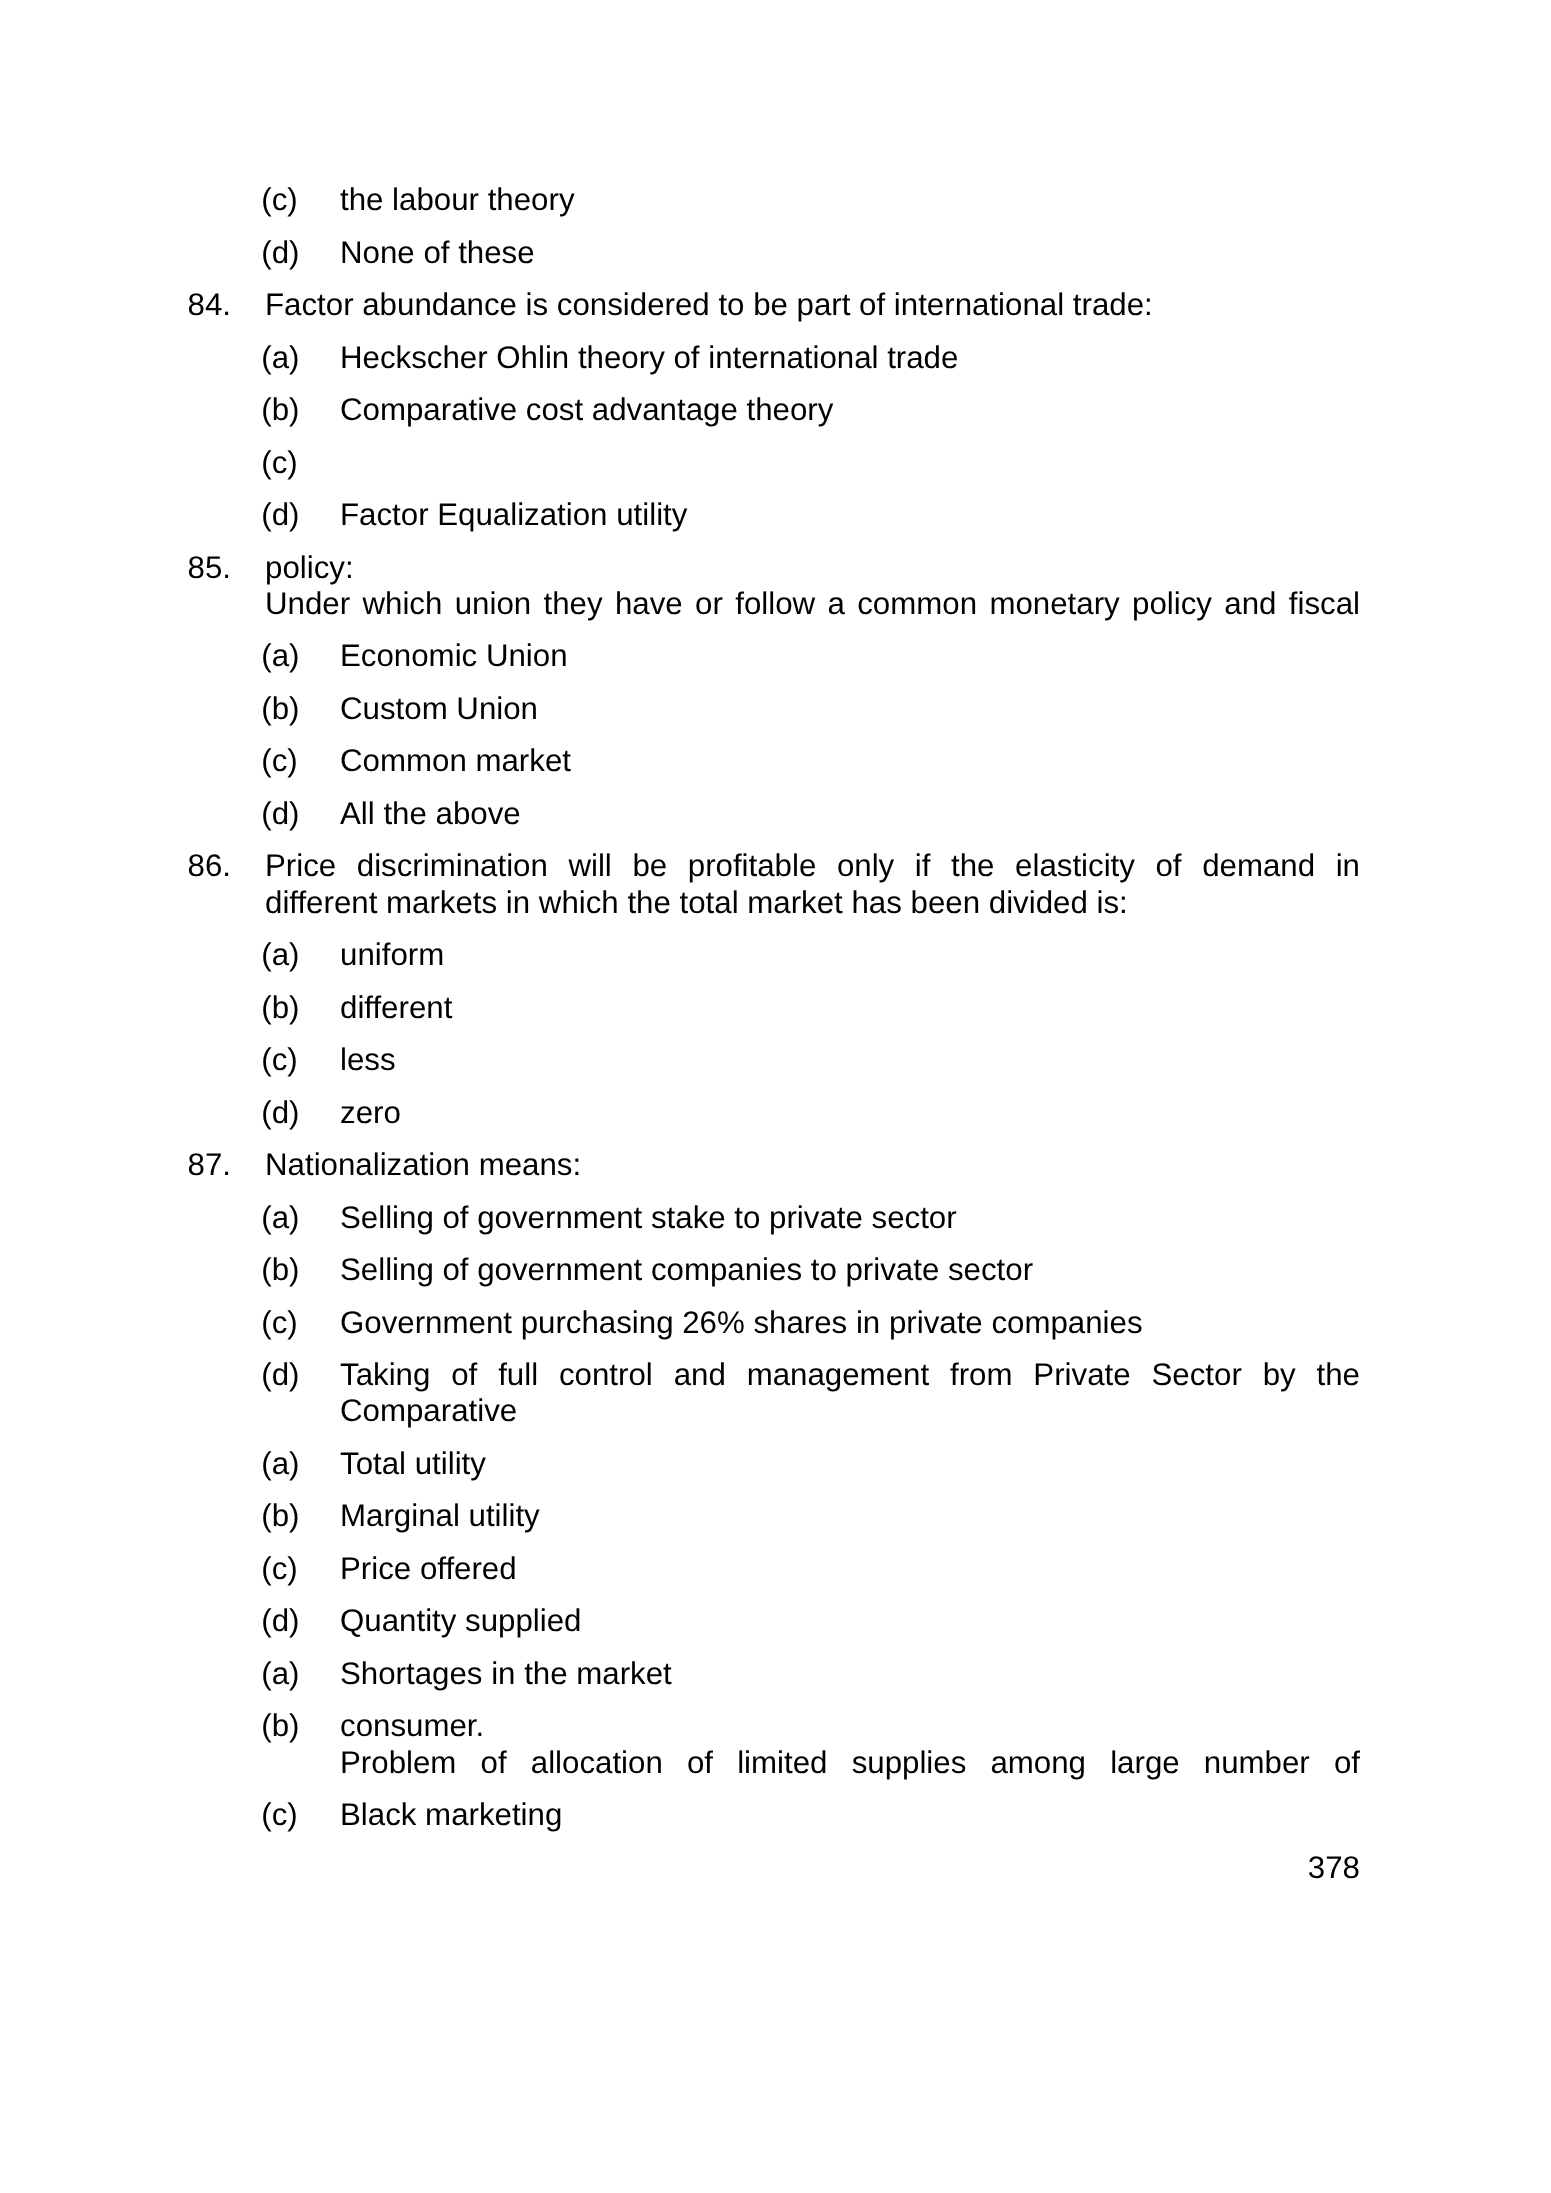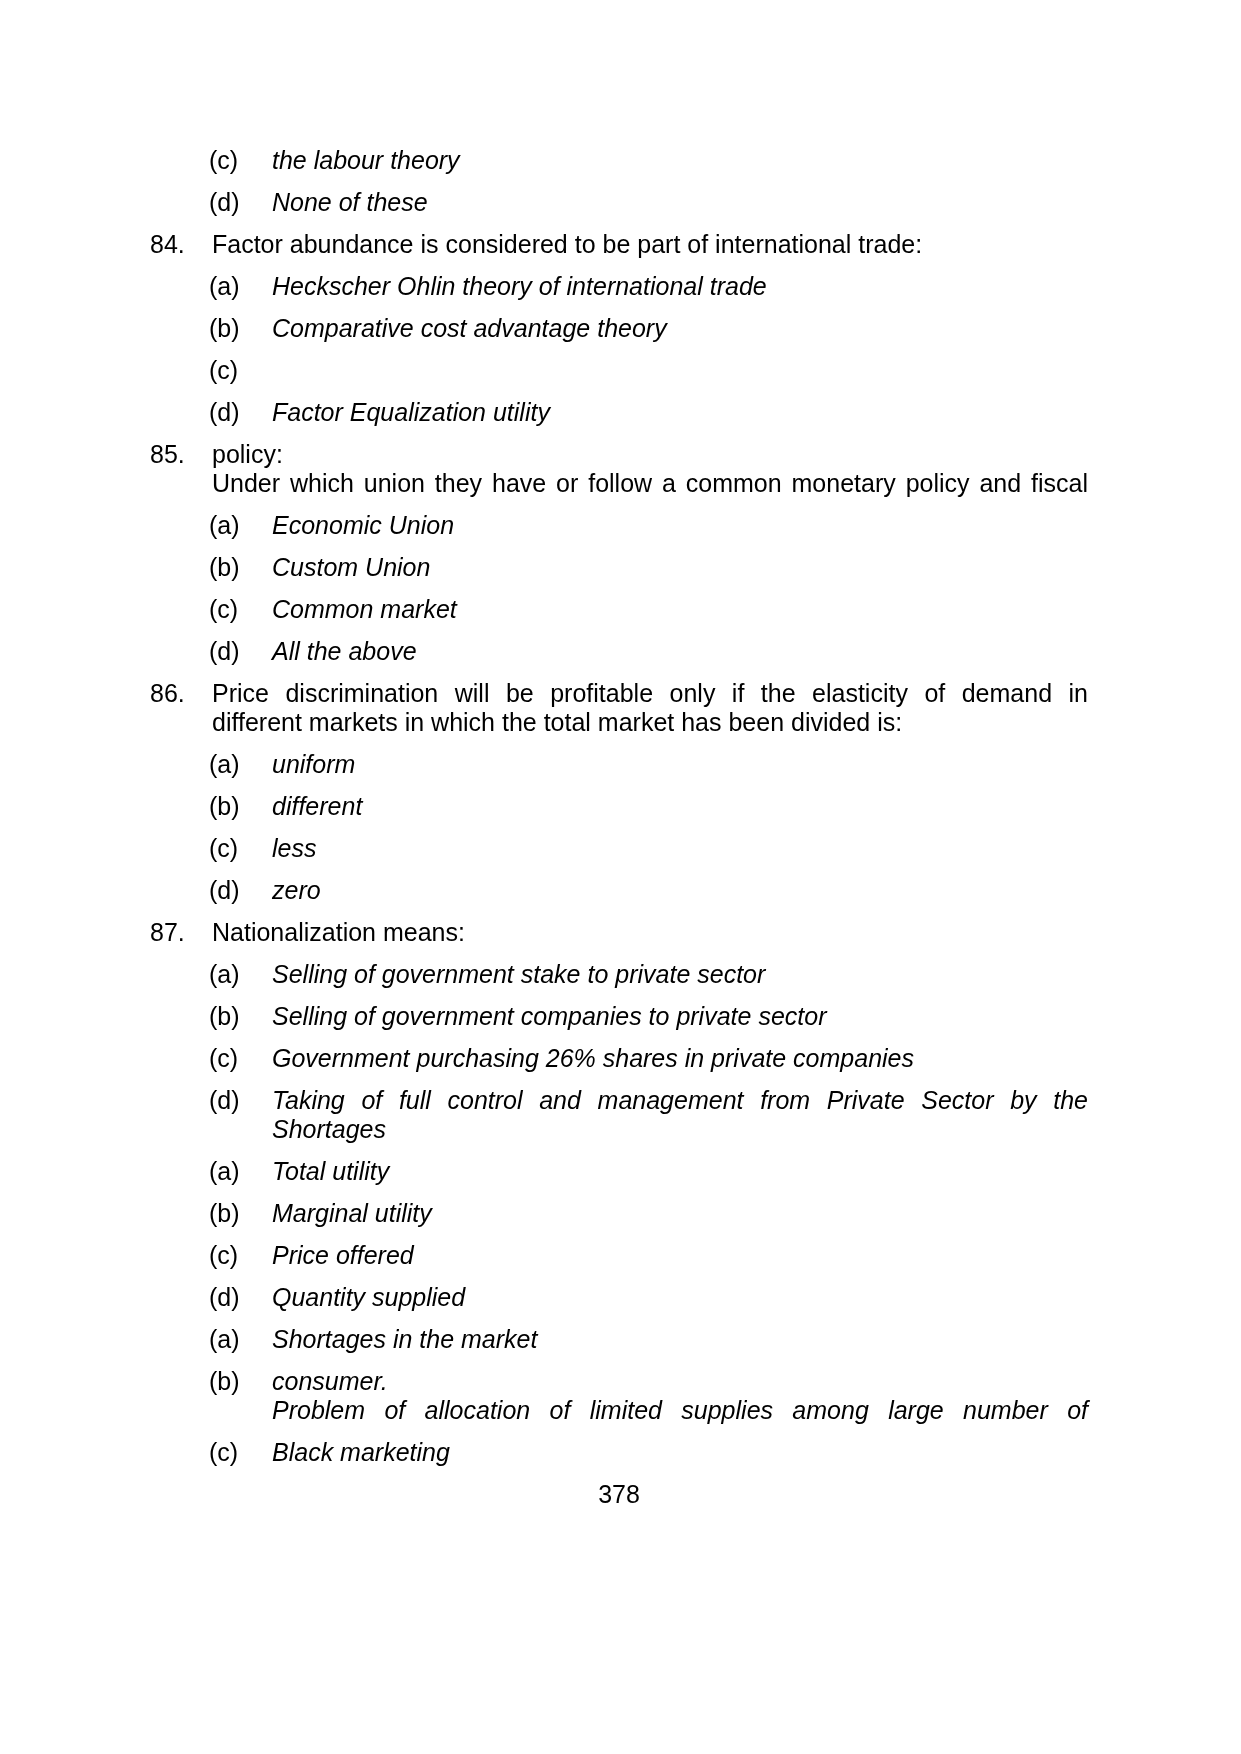--- a/index.html
+++ b/index.html
@@ -22,25 +22,25 @@
   .line { line-height: 29px; }
   
   .just { text-align: justify; text-align-last: justify; }
 
   .q-row { display: flex; margin-bottom: 13px; }
   .q-num { width: 62px; flex-shrink: 0; line-height: 29px; }
   .q-body { flex: 1; min-width: 0; }
 
   .opt-row { display: flex; margin-bottom: 13px; padding-left: 59px; }
   .opt-letter { width: 63px; flex-shrink: 0; line-height: 29px; }
-  .opt-body { flex: 1; min-width: 0; font-style: italic; }
+  .opt-body { flex: 1; min-width: 0; }
 
   .footer {
     margin-top: 7px;
-    text-align: center;
+    text-align: right;
     line-height: 29px;
   }
 </style>
 </head>
 <body>
 
 <div class="page">
 
   <div class="opt-row">
     <span class="opt-letter">(c)</span>
@@ -175,21 +175,21 @@
     <div class="opt-row">
       <span class="opt-letter">(c)</span>
       <div class="opt-body">
         <div class="line">Government purchasing 26% shares in private companies</div>
       </div>
     </div>
     <div class="opt-row">
       <span class="opt-letter">(d)</span>
       <div class="opt-body">
         <div class="line just">Taking of full control and management from Private Sector by the</div>
-        <div class="line">Shortages</div>
+        <div class="line">Comparative</div>
       </div>
     </div>
   </div>
 
   <div>
     <div class="opt-row">
       <span class="opt-letter">(a)</span>
       <div class="opt-body">
         <div class="line">Total utility</div>
       </div>

